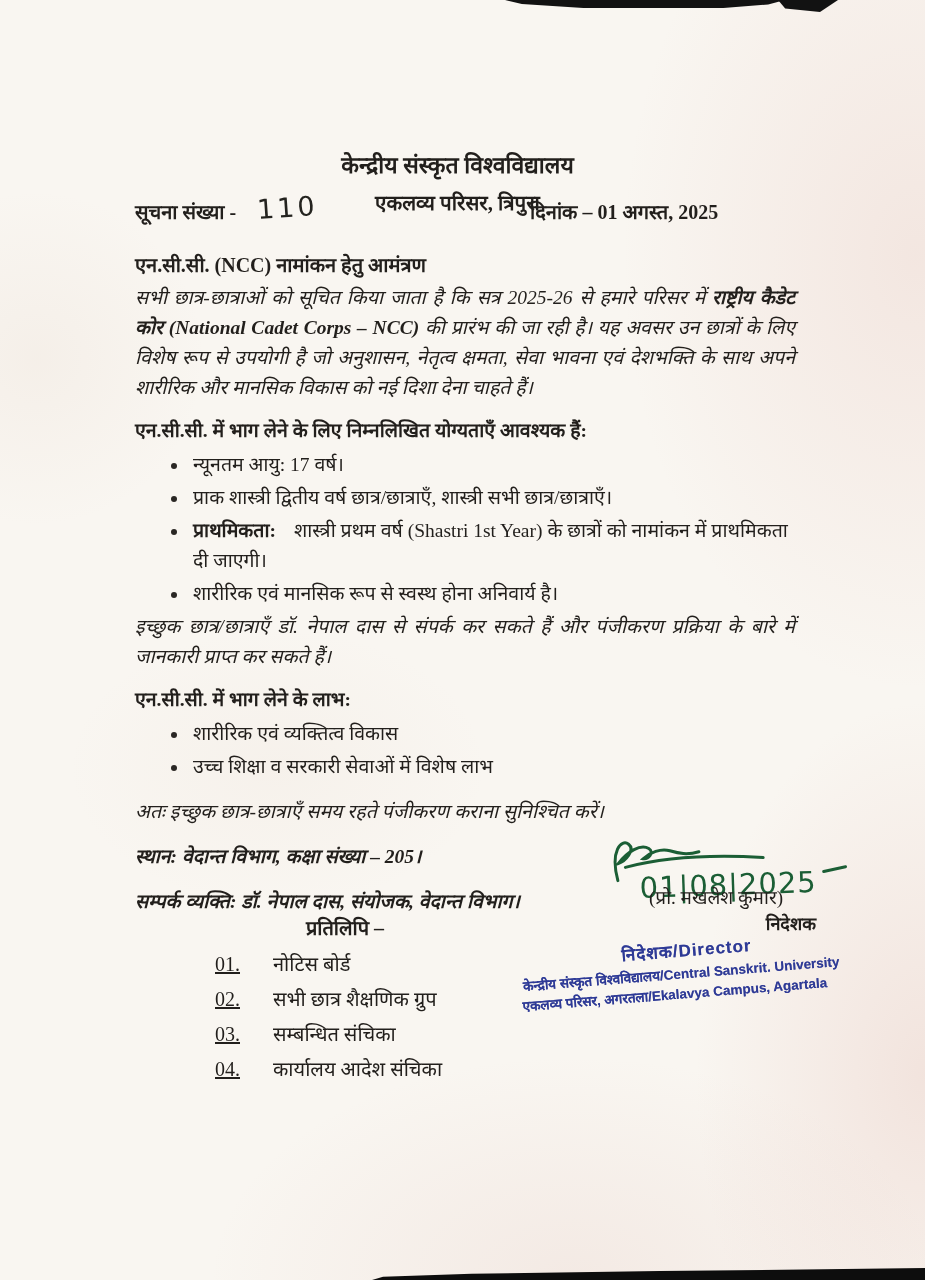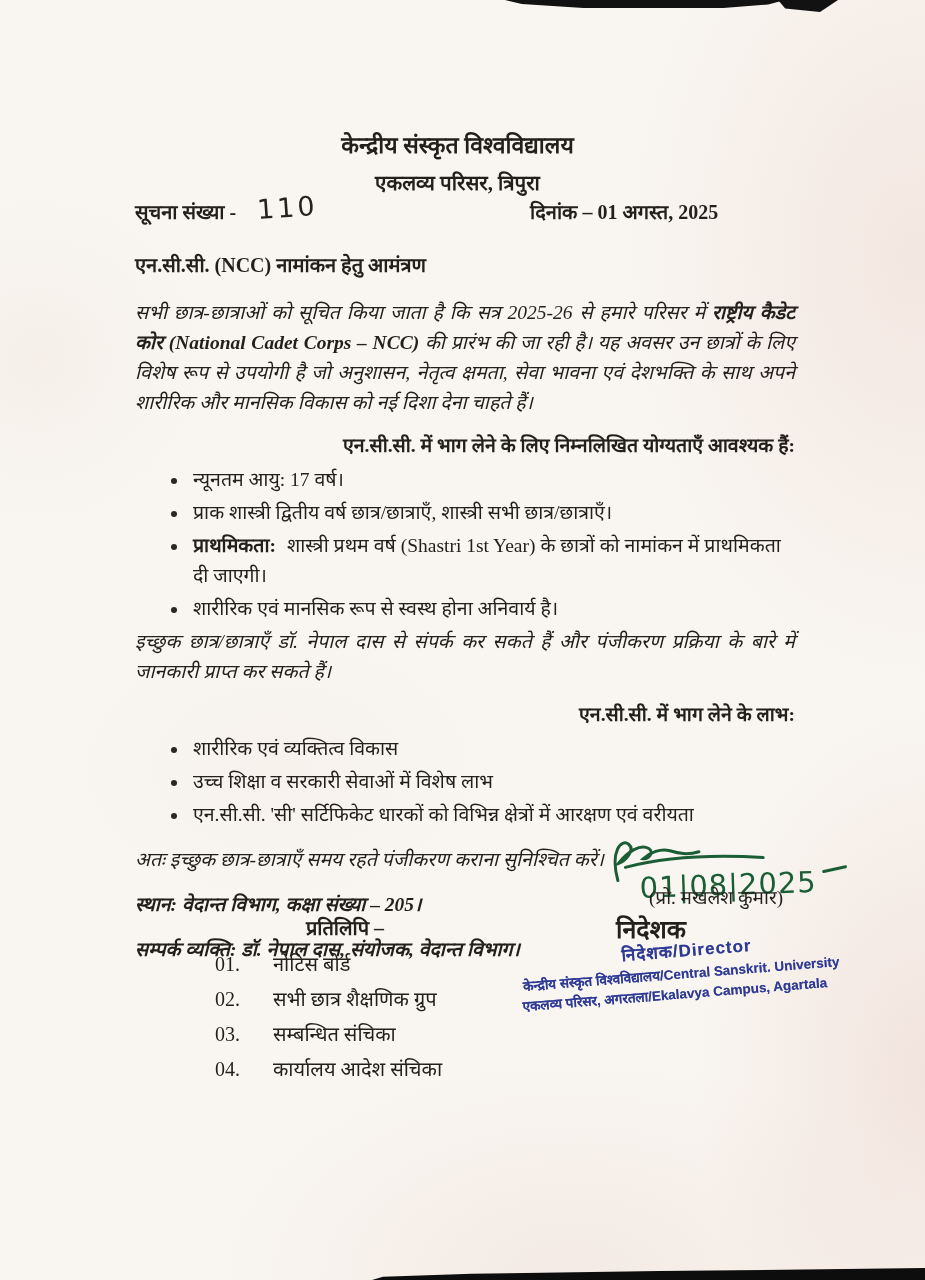--- a/index.html
+++ b/index.html
@@ -26,64 +26,64 @@
   .mark-top2{
     position:absolute;top:0;left:778px;width:60px;height:12px;background:#121212;
     clip-path:polygon(0 0,100% 0,70% 100%,12% 70%);
   }
   .mark-bottom{
     position:absolute;bottom:0;left:372px;width:553px;height:12px;background:#0d0d0d;
     clip-path:polygon(0 100%,2% 72%,18% 48%,52% 26%,100% 0,100% 100%);
   }
   .b{font-weight:700;}
   
-  .letterhead{position:absolute;top:128px;left:0;width:915px;text-align:center;}
+  .letterhead{position:absolute;top:148px;left:0;width:915px;text-align:center;}
   .uni{font-size:23px;font-weight:700;}
   .campus{font-size:20.5px;font-weight:700;margin-top:8px;}
   .meta{position:absolute;top:196px;left:135px;width:658px;height:30px;font-size:20px;font-weight:700;}
   .notice-label{position:absolute;left:0;top:2px;}
   .hand-number{
     position:absolute;left:122px;top:-4px;
     font-family:"DejaVu Sans",sans-serif;font-weight:400;font-size:27px;letter-spacing:3px;
     transform:rotate(-4deg);color:#24231f;
   }
   .date{position:absolute;left:395px;top:2px;}
   
   .content{position:absolute;top:250px;left:135px;width:660px;font-size:19.5px;line-height:30px;}
-  .doc-title{font-size:20px;font-weight:700;margin:0 0 18px 0;}
+  .doc-title{font-size:20px;font-weight:700;margin:0 0 3px 0;}
   .para{margin:0;text-align:justify;font-style:italic;}
-  .sec-heading{font-size:19.5px;font-weight:700;margin-top:13px;margin-bottom:4px;text-align:right;}
+  .sec-heading{font-size:19.5px;font-weight:700;margin-top:13px;margin-bottom:4px;}
   ul.blist{list-style:none;margin:0;padding:0;}
   ul.blist li{position:relative;padding-left:58px;margin:3px 0;}
   ul.blist li::before{
     content:"";position:absolute;left:36px;top:13px;width:6px;height:6px;border-radius:50%;background:#2a2724;
   }
-  .bold-prefix{font-weight:700;margin-right:11px;}
+  .bold-prefix{font-weight:700;margin-right:18px;}
   .closing-line{margin:15px 0;}
   .closing-bold{font-weight:700;}
   
   .sig-svg{position:absolute;top:834px;left:596px;}
   .sig-name{position:absolute;top:884px;left:616px;width:200px;text-align:center;font-size:19px;font-weight:400;}
-  .sig-desig{position:absolute;top:911px;left:616px;width:200px;text-align:left;font-size:25px;font-weight:700;}
+  .sig-desig{position:absolute;top:911px;left:616px;width:200px;text-align:right;font-size:18px;font-weight:700;}
   
   .stamp{
     position:absolute;top:938px;left:478px;width:420px;
     transform:rotate(-4.5deg);
     color:#2e3a96;text-align:center;
     font-family:"Liberation Sans","DejaVu Sans",sans-serif;font-weight:700;
     text-shadow:0 0 0.6px rgba(46,58,150,0.65);
   }
   .stamp-l1{font-size:17px;letter-spacing:1px;}
   .stamp-l2{font-size:13.5px;margin-top:3px;margin-right:14px;}
   .stamp-l3{font-size:13.5px;margin-top:2px;margin-right:30px;}
   
   .copies{position:absolute;top:914px;left:135px;width:420px;font-size:20px;}
   .copies-label{font-weight:700;text-align:center;}
   .copy-item{display:flex;margin-top:11px;margin-left:80px;line-height:24px;}
-  .copy-num{width:58px;flex:0 0 58px;}
+  .copy-num{width:58px;flex:0 0 58px;text-decoration:underline;}
 </style>
 </head>
 <body>
 
 <div class="page">
 
   <div class="mark-top"></div>
   <div class="mark-top2"></div>
   <div class="mark-bottom"></div>
 
@@ -110,21 +110,20 @@
       <li><span class="bold-prefix">प्राथमिकता:</span><span>शास्त्री प्रथम वर्ष (Shastri 1st Year) के छात्रों को नामांकन में प्राथमिकता दी जाएगी।</span></li>
       <li><span>शारीरिक एवं मानसिक रूप से स्वस्थ होना अनिवार्य है।</span></li>
     </ul>
 
     <p class="para">इच्छुक छात्र/छात्राएँ डॉ. नेपाल दास से संपर्क कर सकते हैं और पंजीकरण प्रक्रिया के बारे में जानकारी प्राप्त कर सकते हैं।</p>
 
     <div class="sec-heading">एन.सी.सी. में भाग लेने के लाभ:</div>
     <ul class="blist">
       <li><span>शारीरिक एवं व्यक्तित्व विकास</span></li>
       <li><span>उच्च शिक्षा व सरकारी सेवाओं में विशेष लाभ</span></li>
-      <li><span>एन.सी.सी. 'सी' सर्टिफिकेट धारकों को विभिन्न क्षेत्रों में आरक्षण एवं वरीयता</span></li>
     </ul>
 
     <p class="para closing-line">अतः इच्छुक छात्र-छात्राएँ समय रहते पंजीकरण कराना सुनिश्चित करें।</p>
     <p class="para closing-line closing-bold">स्थान: वेदान्त विभाग, कक्षा संख्या – 205।</p>
     <p class="para closing-line closing-bold">सम्पर्क व्यक्ति: डॉ. नेपाल दास, संयोजक, वेदान्त विभाग।</p>
   </div>
 
   <svg class="sig-svg" width="258" height="92" viewBox="0 0 258 92">
     <g stroke="#1b5e35" fill="none" stroke-width="3" stroke-linecap="round" transform="rotate(-2 40 50)">
       <path d="M22 46 C15 16 27 4 34 10 C41 16 30 27 23 29 C33 17 46 10 54 15 C60 19 53 26 48 25 C55 19 66 15 75 18 C84 21 92 23 104 20"></path>

